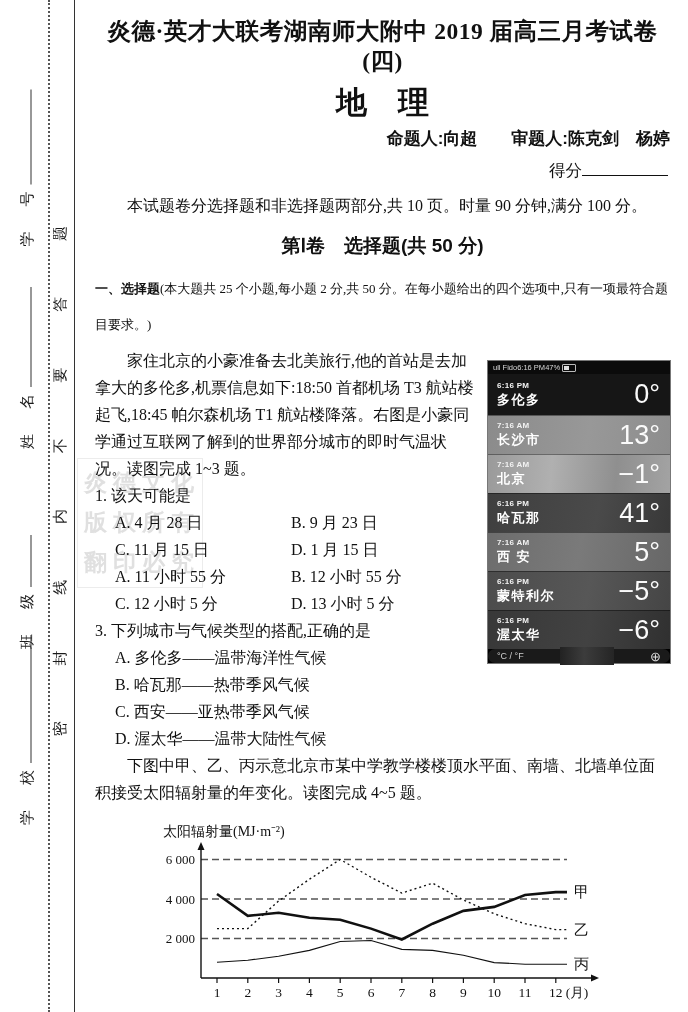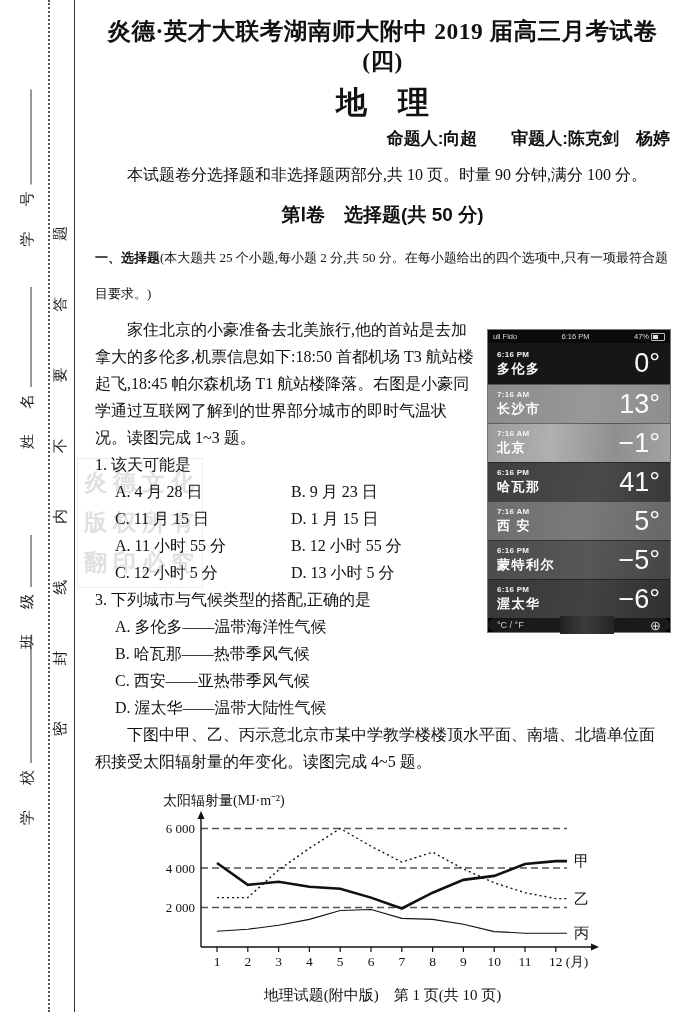--- a/index.html
+++ b/index.html
@@ -39,21 +39,21 @@
   .chart-block{margin-left:60px;margin-top:16px;position:relative;z-index:2;}
   .page-footer{text-align:center;font-size:15px;line-height:20px;margin-top:0;}
   
   .watermark{position:absolute;left:77px;top:458px;width:112px;padding:4px 6px;
              border:1px solid #ececec;z-index:1;text-align:center;}
   .watermark div{font-size:23px;line-height:40px;letter-spacing:6px;color:#e0e0e0;
                  font-weight:bold;white-space:nowrap;}
   
   .phone{position:absolute;top:14px;right:0;width:182px;background:#000;z-index:3;
          font-family:"Liberation Sans",sans-serif;box-shadow:0 0 0 1px #777;}
-  .phone-status{height:13px;background:#0b0b0b;display:flex;justify-content:space-between;
+  .phone-status{height:13px;background:#0b0b0b;display:flex;
                 align-items:center;padding:0 5px;font-size:7.5px;color:#d8d8d8;}
   .phone-status .batt{display:inline-block;width:12px;height:6px;border:1px solid #bbb;
                       border-radius:1px;position:relative;vertical-align:middle;margin-left:2px;}
   .phone-status .batt::after{content:"";position:absolute;left:1px;top:1px;bottom:1px;width:5px;background:#ddd;}
   .w-row{height:38px;display:flex;align-items:center;justify-content:space-between;
          padding:0 10px 0 9px;border-top:1px solid rgba(0,0,0,.4);}
   .w-row.first{height:41px;border-top:none;}
   .w-time{font-size:8px;font-weight:bold;color:#f2f2f2;letter-spacing:.3px;}
   .w-city{font-size:13px;font-weight:bold;color:#ffffff;letter-spacing:1.5px;margin-top:1px;}
   .w-temp{font-size:27px;color:#fafafa;font-weight:normal;}
@@ -85,20 +85,23 @@
   <div class="watermark" id="watermark">
       <div>炎德文化</div>
       <div>版权所有</div>
       <div>翻印必究</div>
     </div>
 
   <div class="content">
     <div class="exam-header">炎德·英才大联考湖南师大附中 2019 届高三月考试卷(四)</div>
     <div class="subject-title">地　理</div>
     <div class="authors">命题人:向超　　审题人:陈克剑　杨婷</div>
+    <div class="score-row">
+      <span>得分</span><span class="score-blank"></span>
+    </div>
     <div class="intro">本试题卷分选择题和非选择题两部分,共 10 页。时量 90 分钟,满分 100 分。</div>
     <div class="section-title">第Ⅰ卷　选择题(共 50 分)</div>
     <div class="part-lead">
       <span class="lead-label">一、选择题</span><span>(本大题共 25 个小题,每小题 2 分,共 50 分。在每小题给出的四个选项中,只有一项最符合题目要求。)</span>
     </div>
 
     <div class="qa-wrap">
 
       <div class="phone">
         <div class="phone-status">

